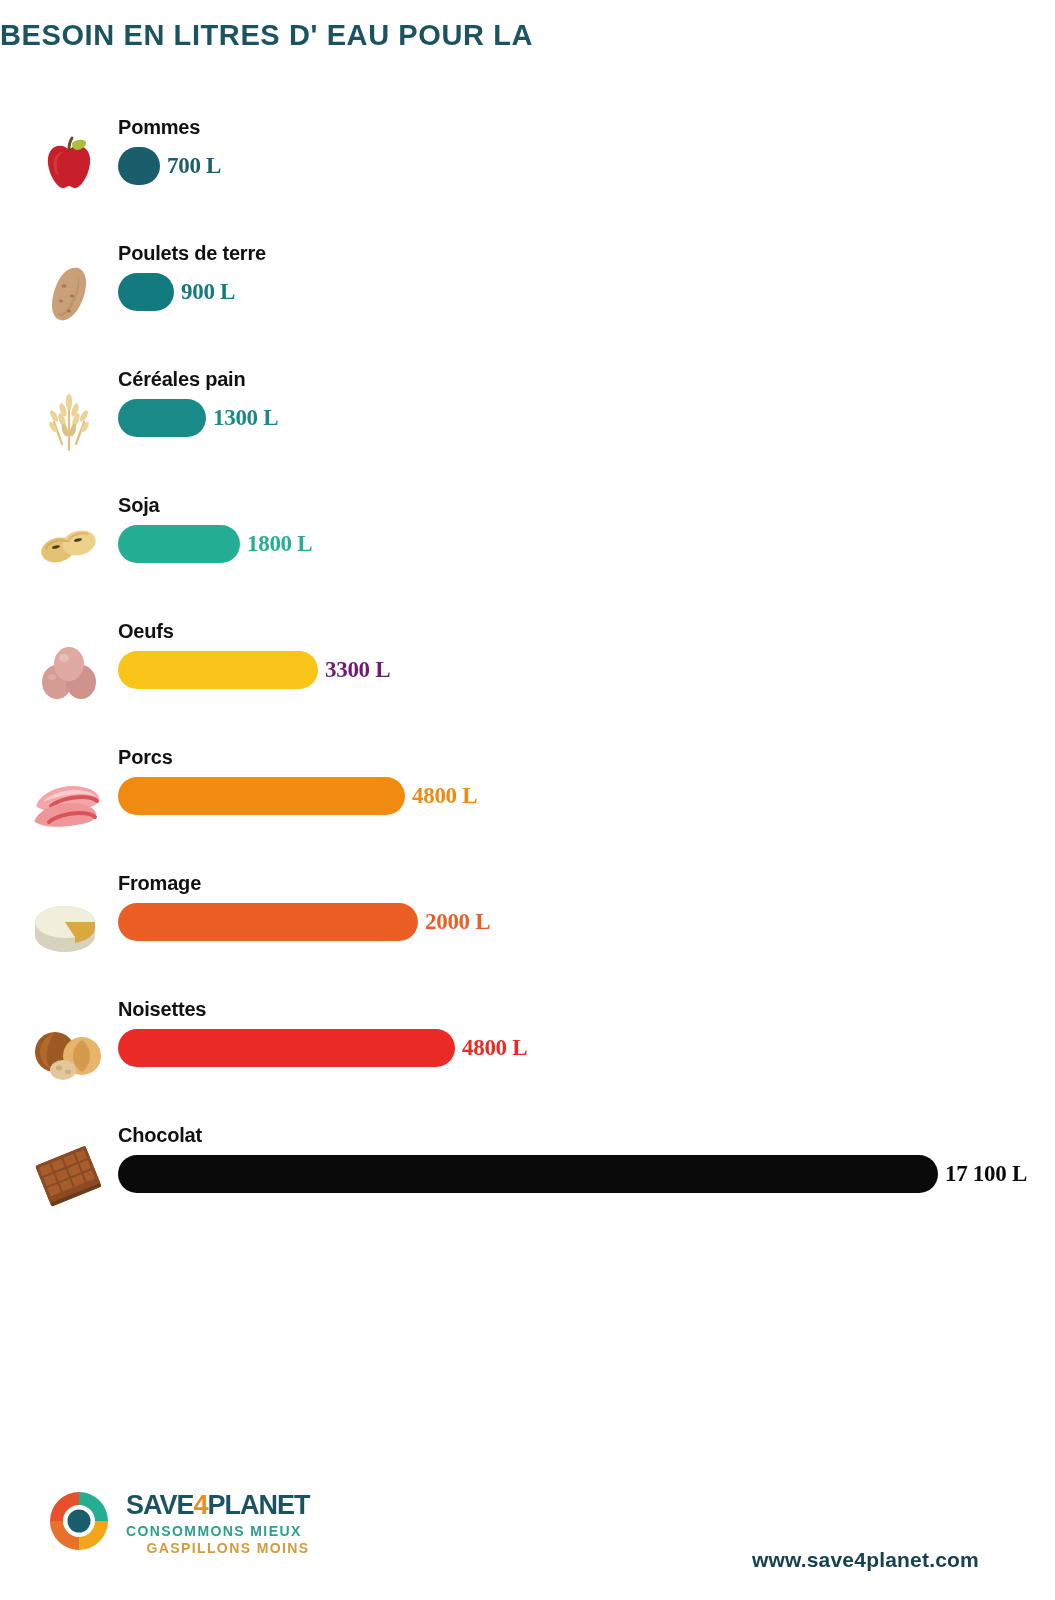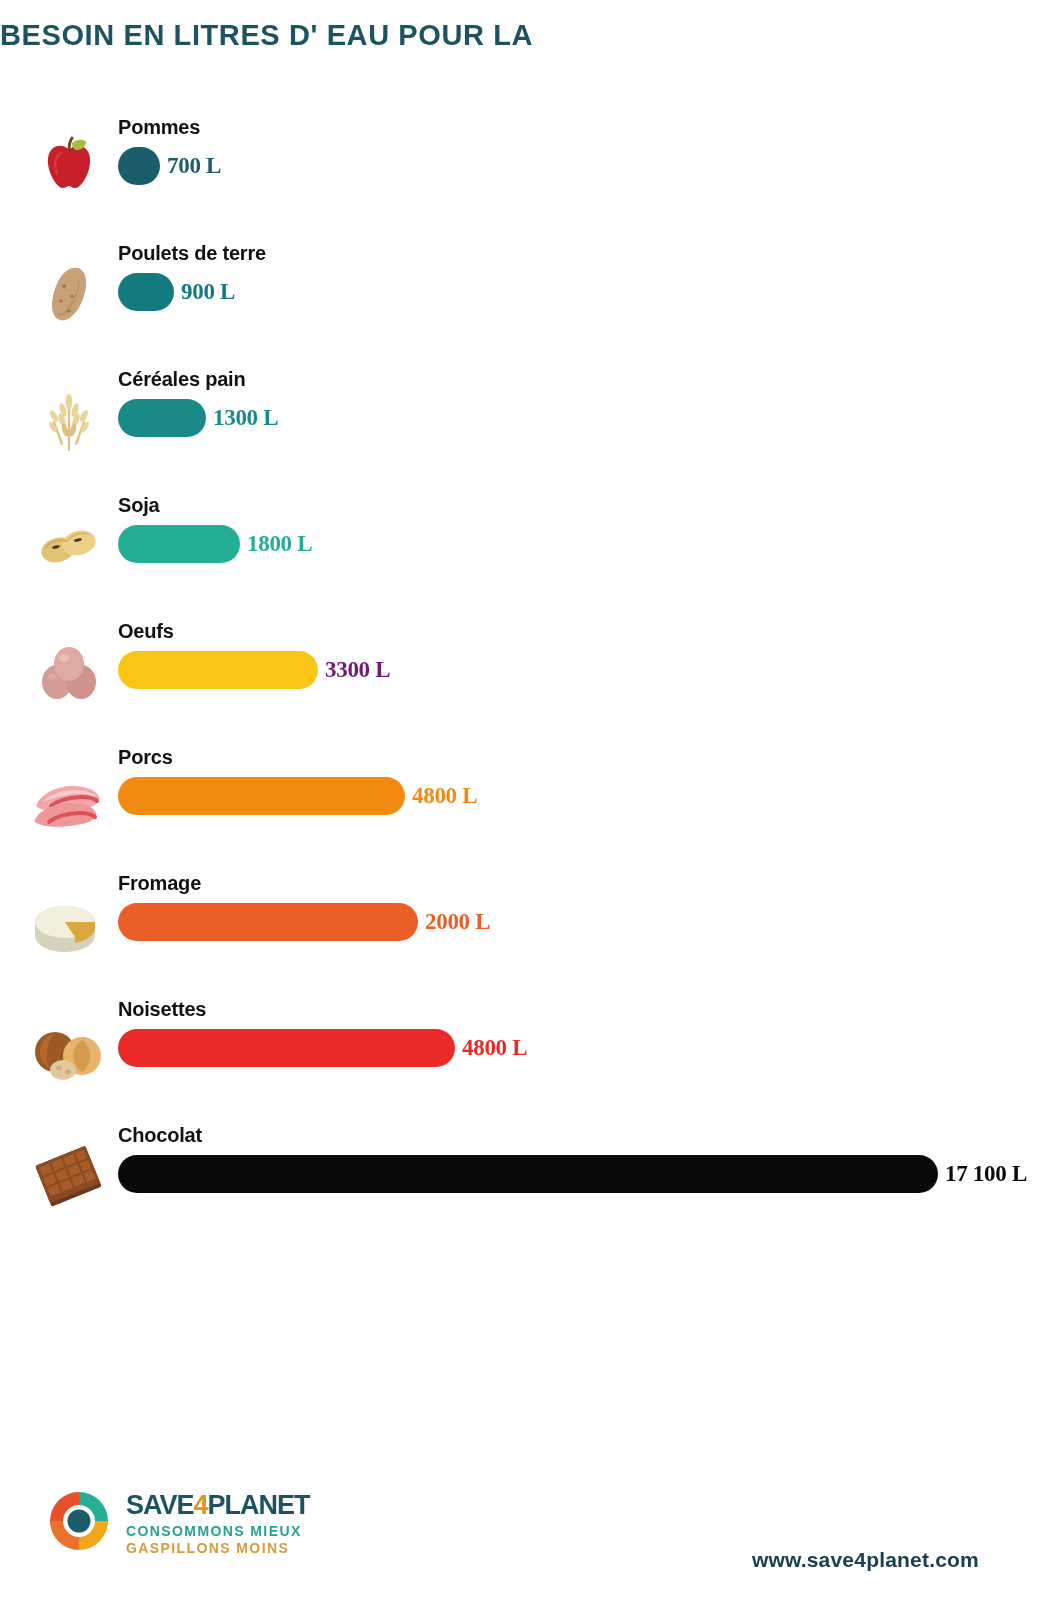--- a/index.html
+++ b/index.html
@@ -132,20 +132,21 @@
     white-space: nowrap;
   }
   .logo-tag2 {
     font-family: "Liberation Sans", sans-serif;
     font-size: 14px;
     font-weight: bold;
     color: #D79A3C;
     letter-spacing: 1.4px;
     margin-top: 3px;
     white-space: nowrap;
+    text-align: right;
   }
   .site-url {
     position: absolute;
     right: 92px;
     bottom: 28px;
     font-family: "Liberation Sans", sans-serif;
     font-size: 21px;
     font-weight: bold;
     color: #17414F;
     letter-spacing: 0.2px;

